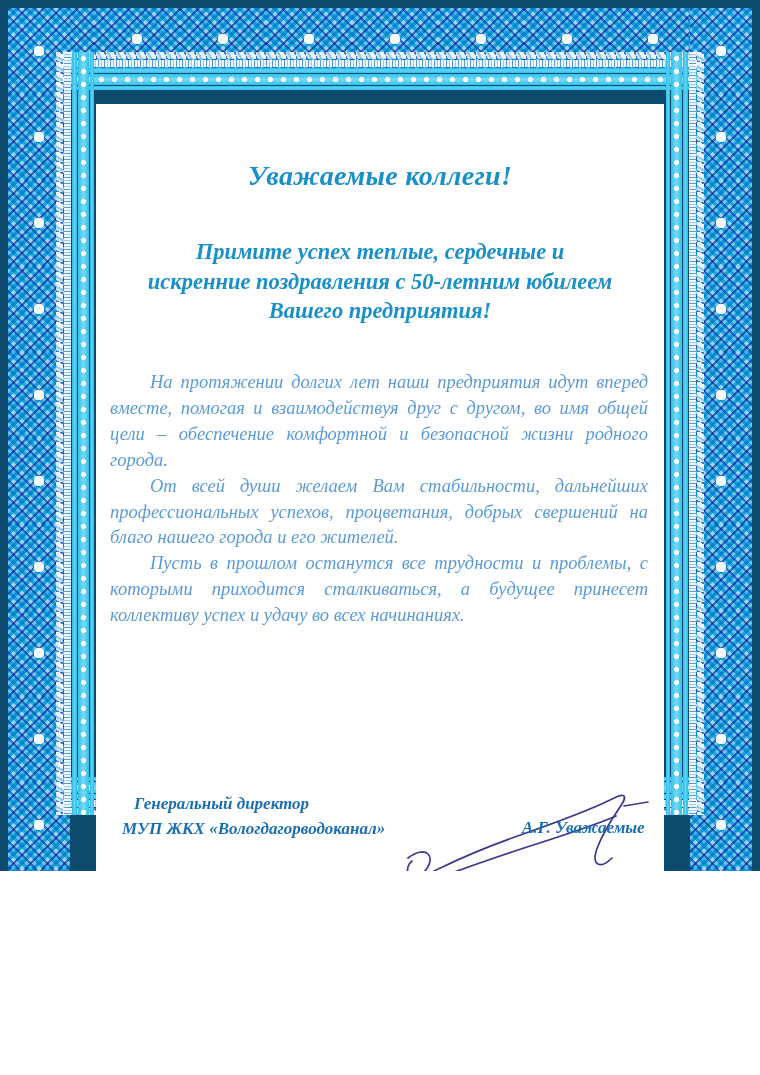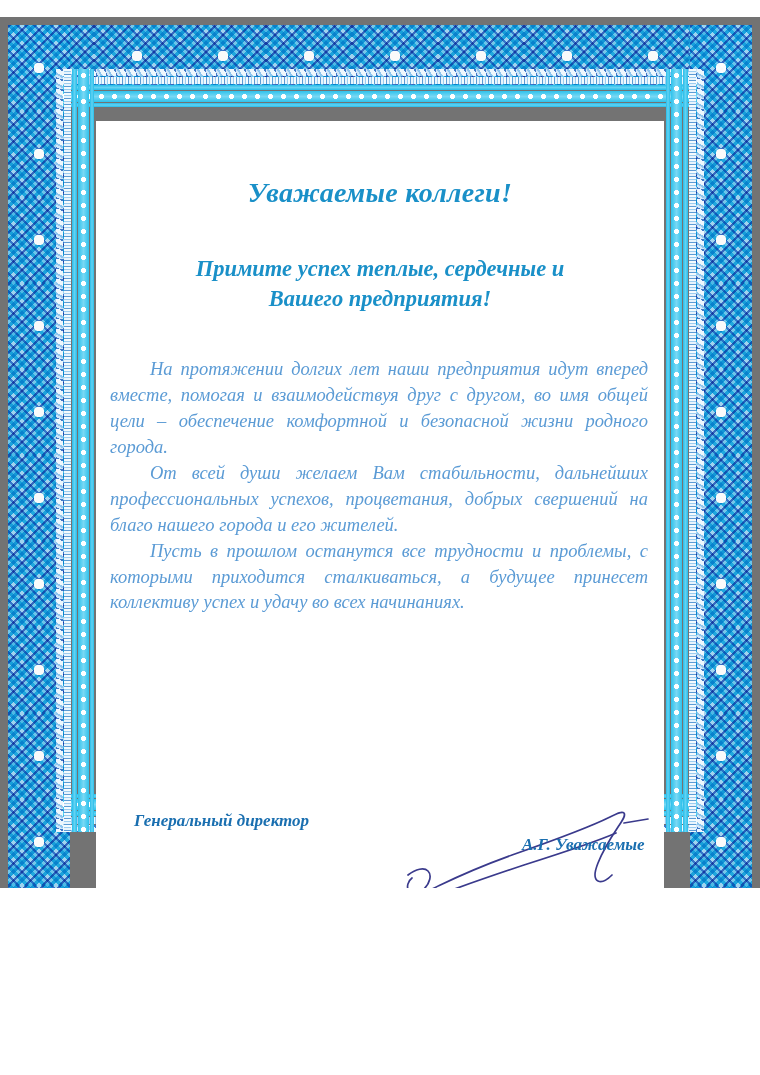--- a/index.html
+++ b/index.html
@@ -8,23 +8,22 @@
     background: #ffffff;
   }
   body {
     font-family: "Liberation Serif", serif;
   }
 
   .page {
     position: relative;
     width: 760px;
     height: 871px;
-    background: #737373;
+    background: #0c4a6e;
     overflow: hidden;
-    margin-top: 17px;
   }
 
   
   .frame-layer {
     position: absolute;
     pointer-events: none;
   }
 
   
   .frame-outer {
@@ -289,33 +288,35 @@
     <div class="stripe sv s-bead-v" style="right:22px; width:11px;"></div>
     <div class="stripe sv s-solid-v" style="right:34px; width:4px;"></div>
   </div>
 
   <div class="content">
 
     <div class="salutation">Уважаемые коллеги!</div>
 
     <div class="subheading">
       <div>Примите успех теплые, сердечные и</div>
+      <div>искренние поздравления с 50-летним юбилеем</div>
       <div>Вашего предприятия!</div>
     </div>
 
     <div class="body-text">
       <p>На протяжении долгих лет наши предприятия идут вперед вместе, помогая и взаимодействуя друг с другом, во имя общей цели – обеспечение комфортной и безопасной жизни родного города.</p>
       <p>От всей души желаем Вам стабильности, дальнейших профессиональных успехов, процветания, добрых свершений на благо нашего города и его жителей.</p>
       <p>Пусть в прошлом останутся все трудности и проблемы, с которыми приходится сталкиваться, а будущее принесет коллективу успех и удачу во всех начинаниях.</p>
     </div>
 
     <div class="signature-block">
 
       <div class="sig-role">
         <div class="line1">Генеральный директор</div>
+        <div>МУП ЖКХ  «Вологдагорводоканал»</div>
       </div>
 
       <svg class="signature-mark" viewBox="0 0 310 130">
         <g fill="none" stroke="#3a3a8c" stroke-width="1.7" stroke-linecap="round" stroke-linejoin="round">
           <path d="M8,118 C40,96 90,72 140,54 C180,40 214,28 238,16 C246,12 250,10 252,12 C254,15 250,20 246,26 C238,38 230,52 226,62 C222,72 222,78 226,80 C230,82 236,78 240,74"></path>
           <path d="M10,116 C48,100 104,80 152,64 C196,50 226,40 244,32"></path>
           <path d="M36,74 C44,68 52,66 56,70 C60,74 58,82 52,88 C46,94 40,94 37,90 C34,86 36,80 40,77"></path>
           <path d="M252,22 L276,18"></path>
         </g>
       </svg>

